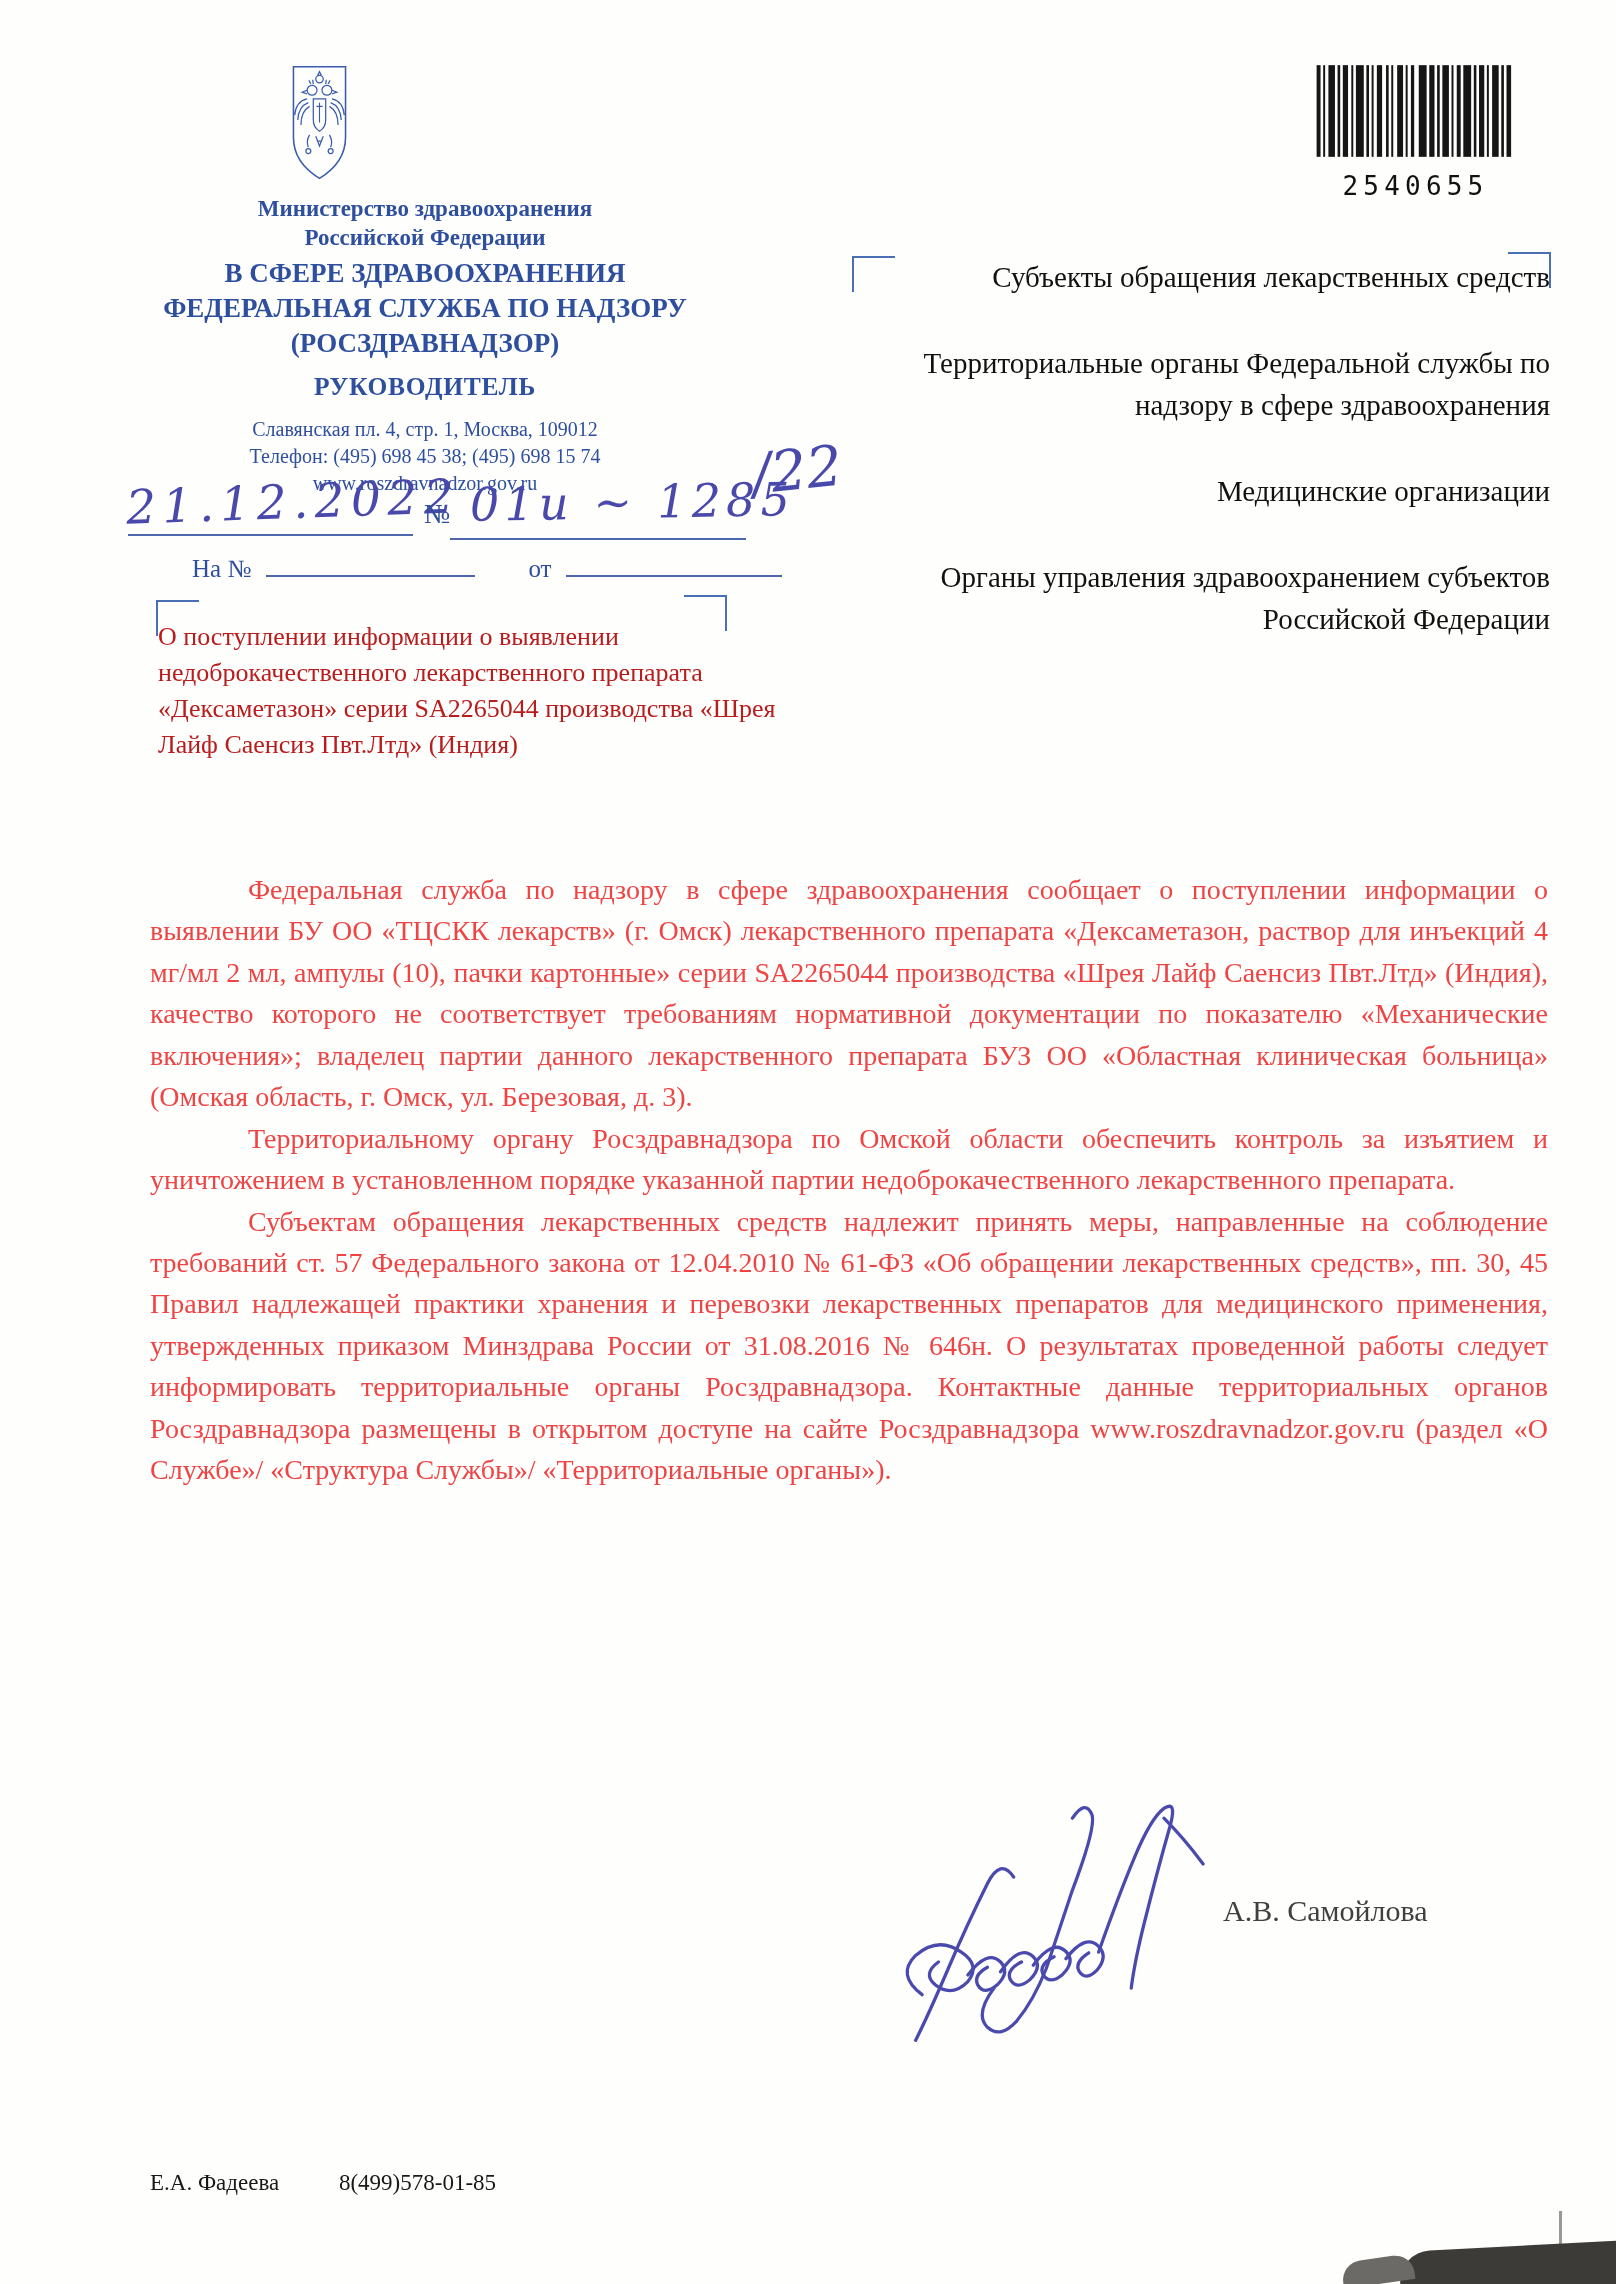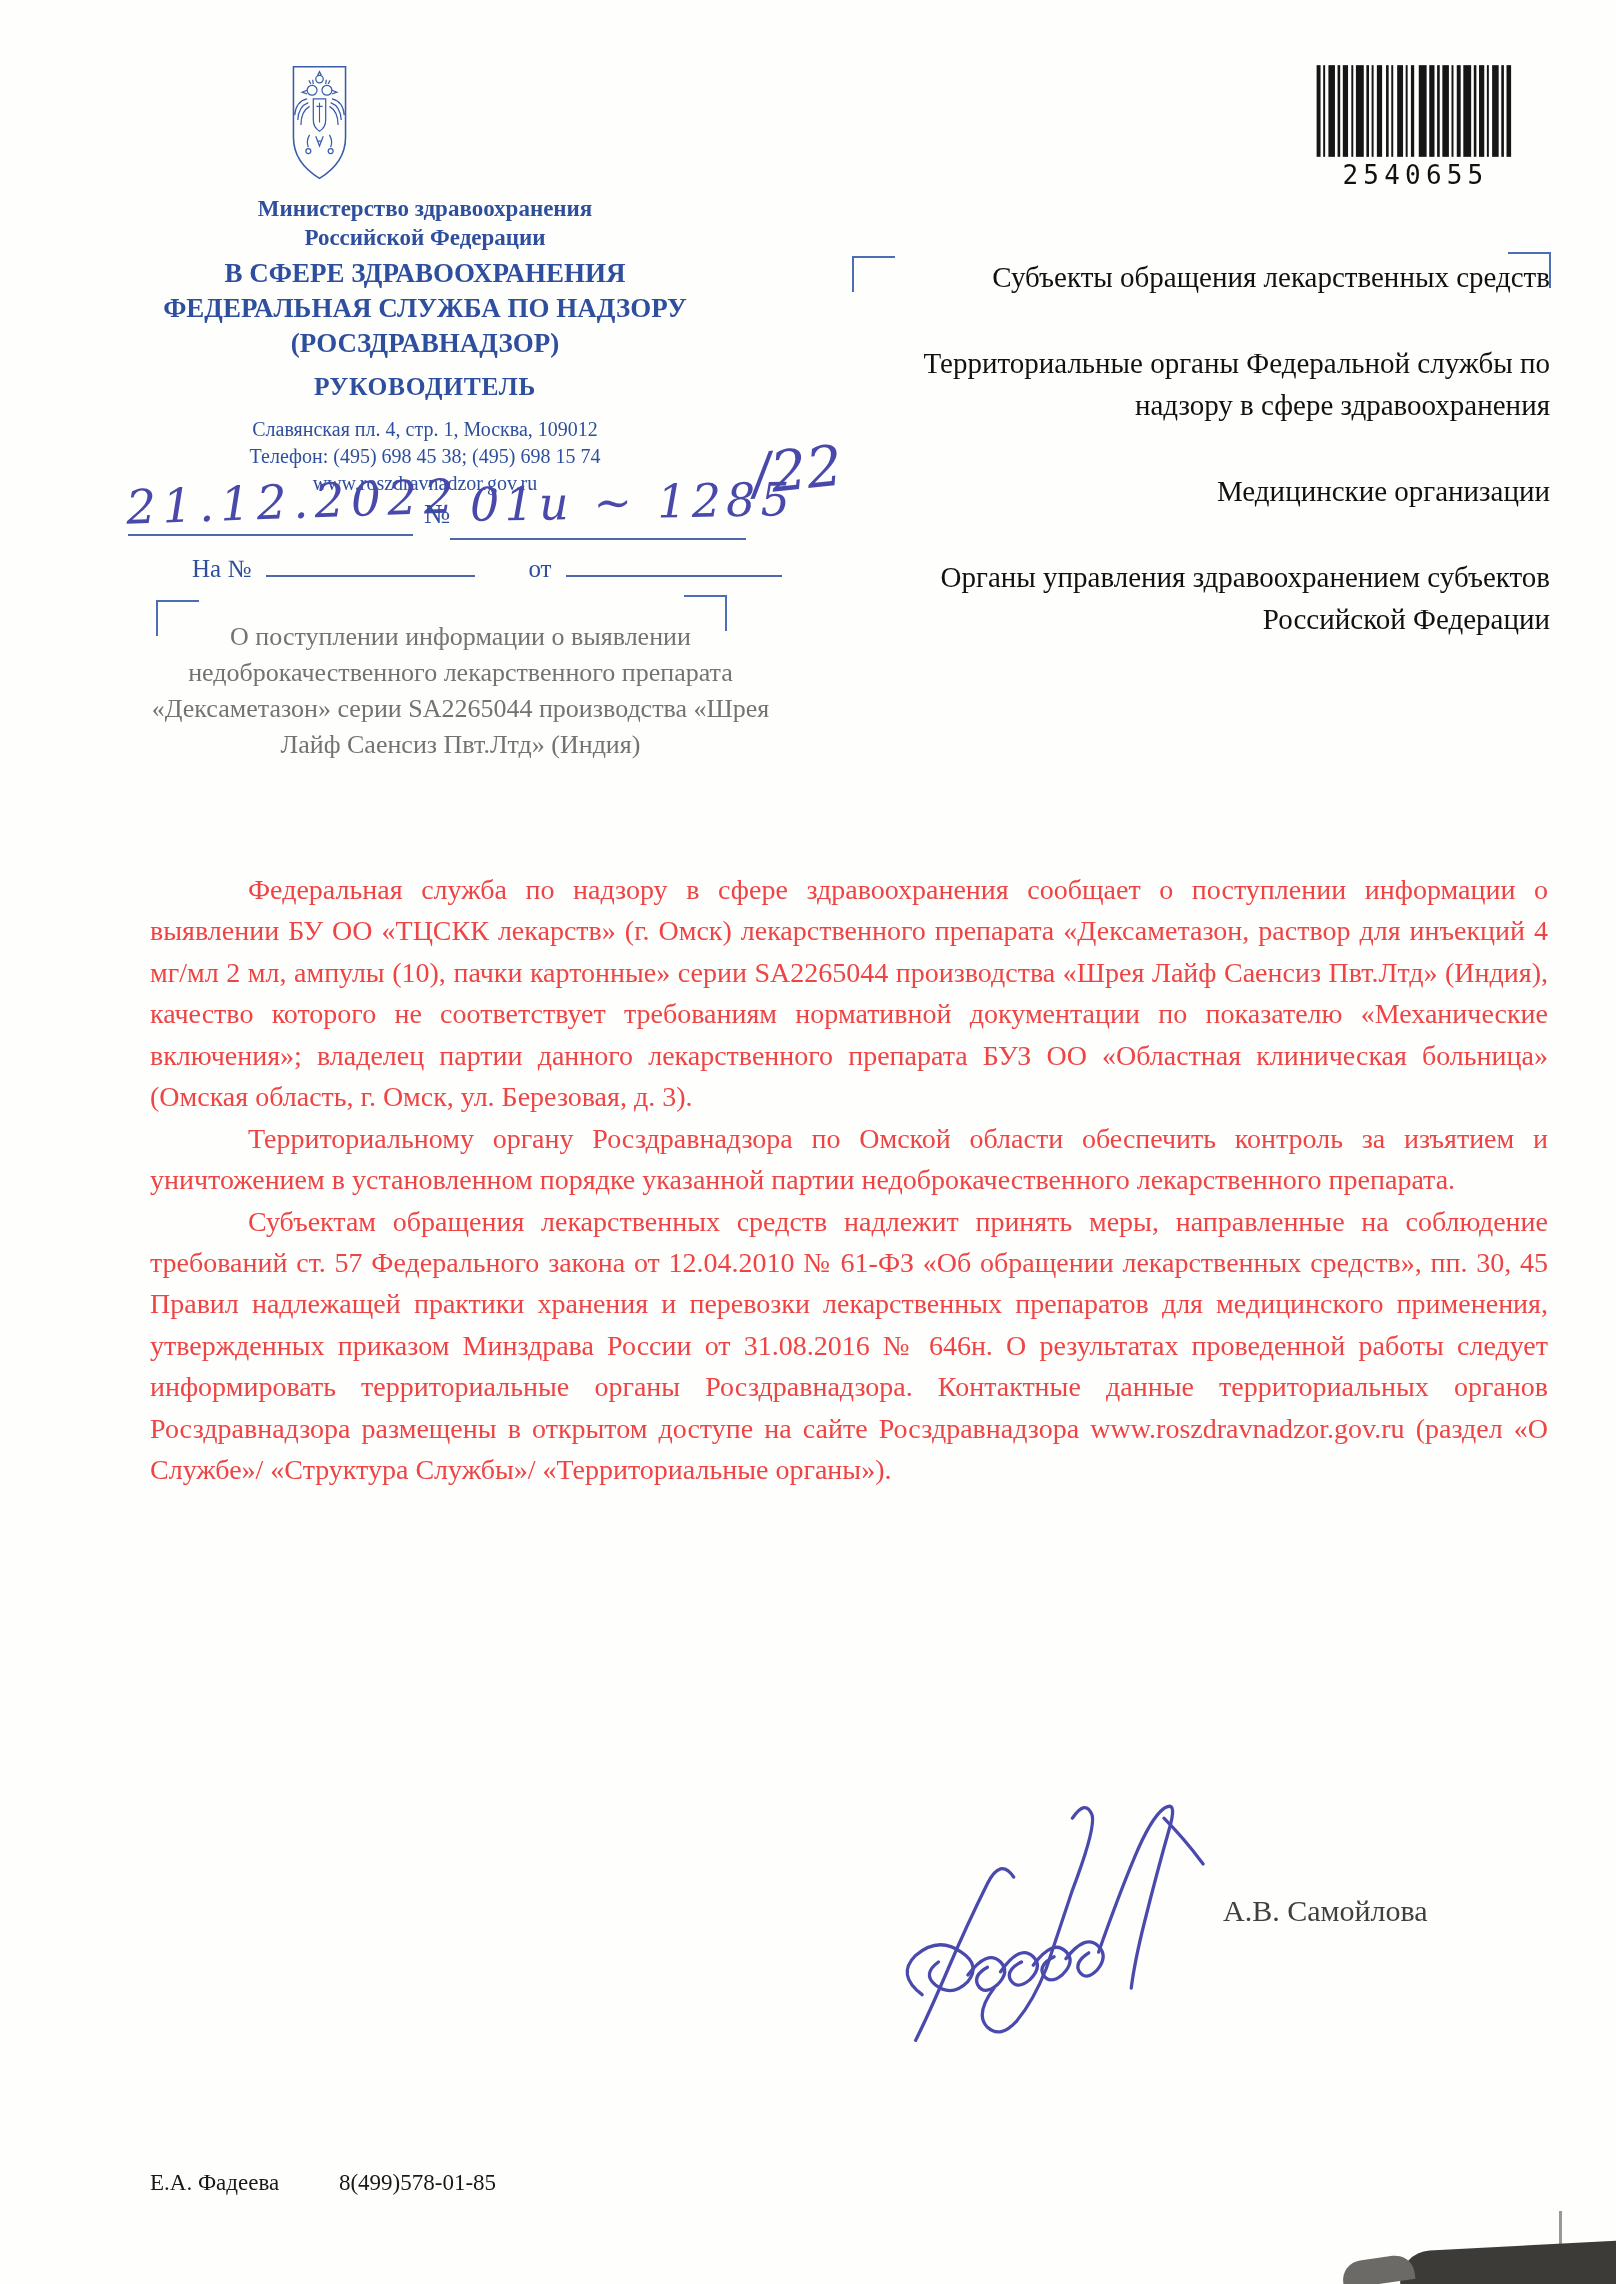--- a/index.html
+++ b/index.html
@@ -28,28 +28,28 @@
   .hw-line2{position:absolute;left:450px;top:538px;width:296px;border-bottom:2.6px solid #4f68ad;}
   .reply-row{position:absolute;left:150px;top:549px;font-size:25px;color:#2e4f9e;}
   .reply-row .lbl{vertical-align:baseline;margin-left:42px;}
   .u1{display:inline-block;width:209px;border-bottom:2px solid #4f68ad;height:26px;margin:0 11.8px 0 14.4px;}
   .u2{display:inline-block;width:216px;border-bottom:2px solid #4f68ad;height:26px;margin-left:14.4px;}
   
   .br{position:absolute;width:41px;height:34px;}
   .br.tl{border-top:2.6px solid #4a6fb5;border-left:2.6px solid #4a6fb5;}
   .br.tr{border-top:2.6px solid #4a6fb5;border-right:2.6px solid #4a6fb5;}
   
-  .subject{position:absolute;left:150px;top:619px;width:621px;font-size:26px;line-height:1.38;color:#737373;text-align:center;}
+  .subject{position:absolute;left:158px;top:619px;width:621px;font-size:26px;line-height:1.38;color:#b91c1c;}
   
   .recips{position:absolute;left:844px;top:256px;width:706px;text-align:right;font-size:29px;line-height:1.45;color:#111;}
   .recips .r{margin-bottom:44px;}
   
   .barcode{position:absolute;left:1311px;top:65px;width:209px;text-align:center;}
   .barcode svg{display:block;margin:0 auto;}
-  .barcode .num{font-family:"DejaVu Sans Mono", monospace;font-size:26px;letter-spacing:5.2px;color:#111;margin-top:3px;}
+  .barcode .num{font-family:"DejaVu Sans Mono", monospace;font-size:26px;letter-spacing:5.2px;color:#111;margin-top:14px;}
   
   .body-text{position:absolute;left:150px;top:869px;width:1398px;font-size:28px;line-height:1.48;text-align:justify;color:#ef4444;}
   .body-text p{margin:0;text-indent:98px;}
   
   .sig-svg{position:absolute;left:876px;top:1779px;width:419px;height:281px;}
   .sig-name{position:absolute;left:1223px;top:1894px;font-size:30px;color:#404040;}
   
   .footer{position:absolute;left:150px;top:2170px;font-size:23px;color:#181818;}
   .footer .ph{margin-left:54px;}
   

